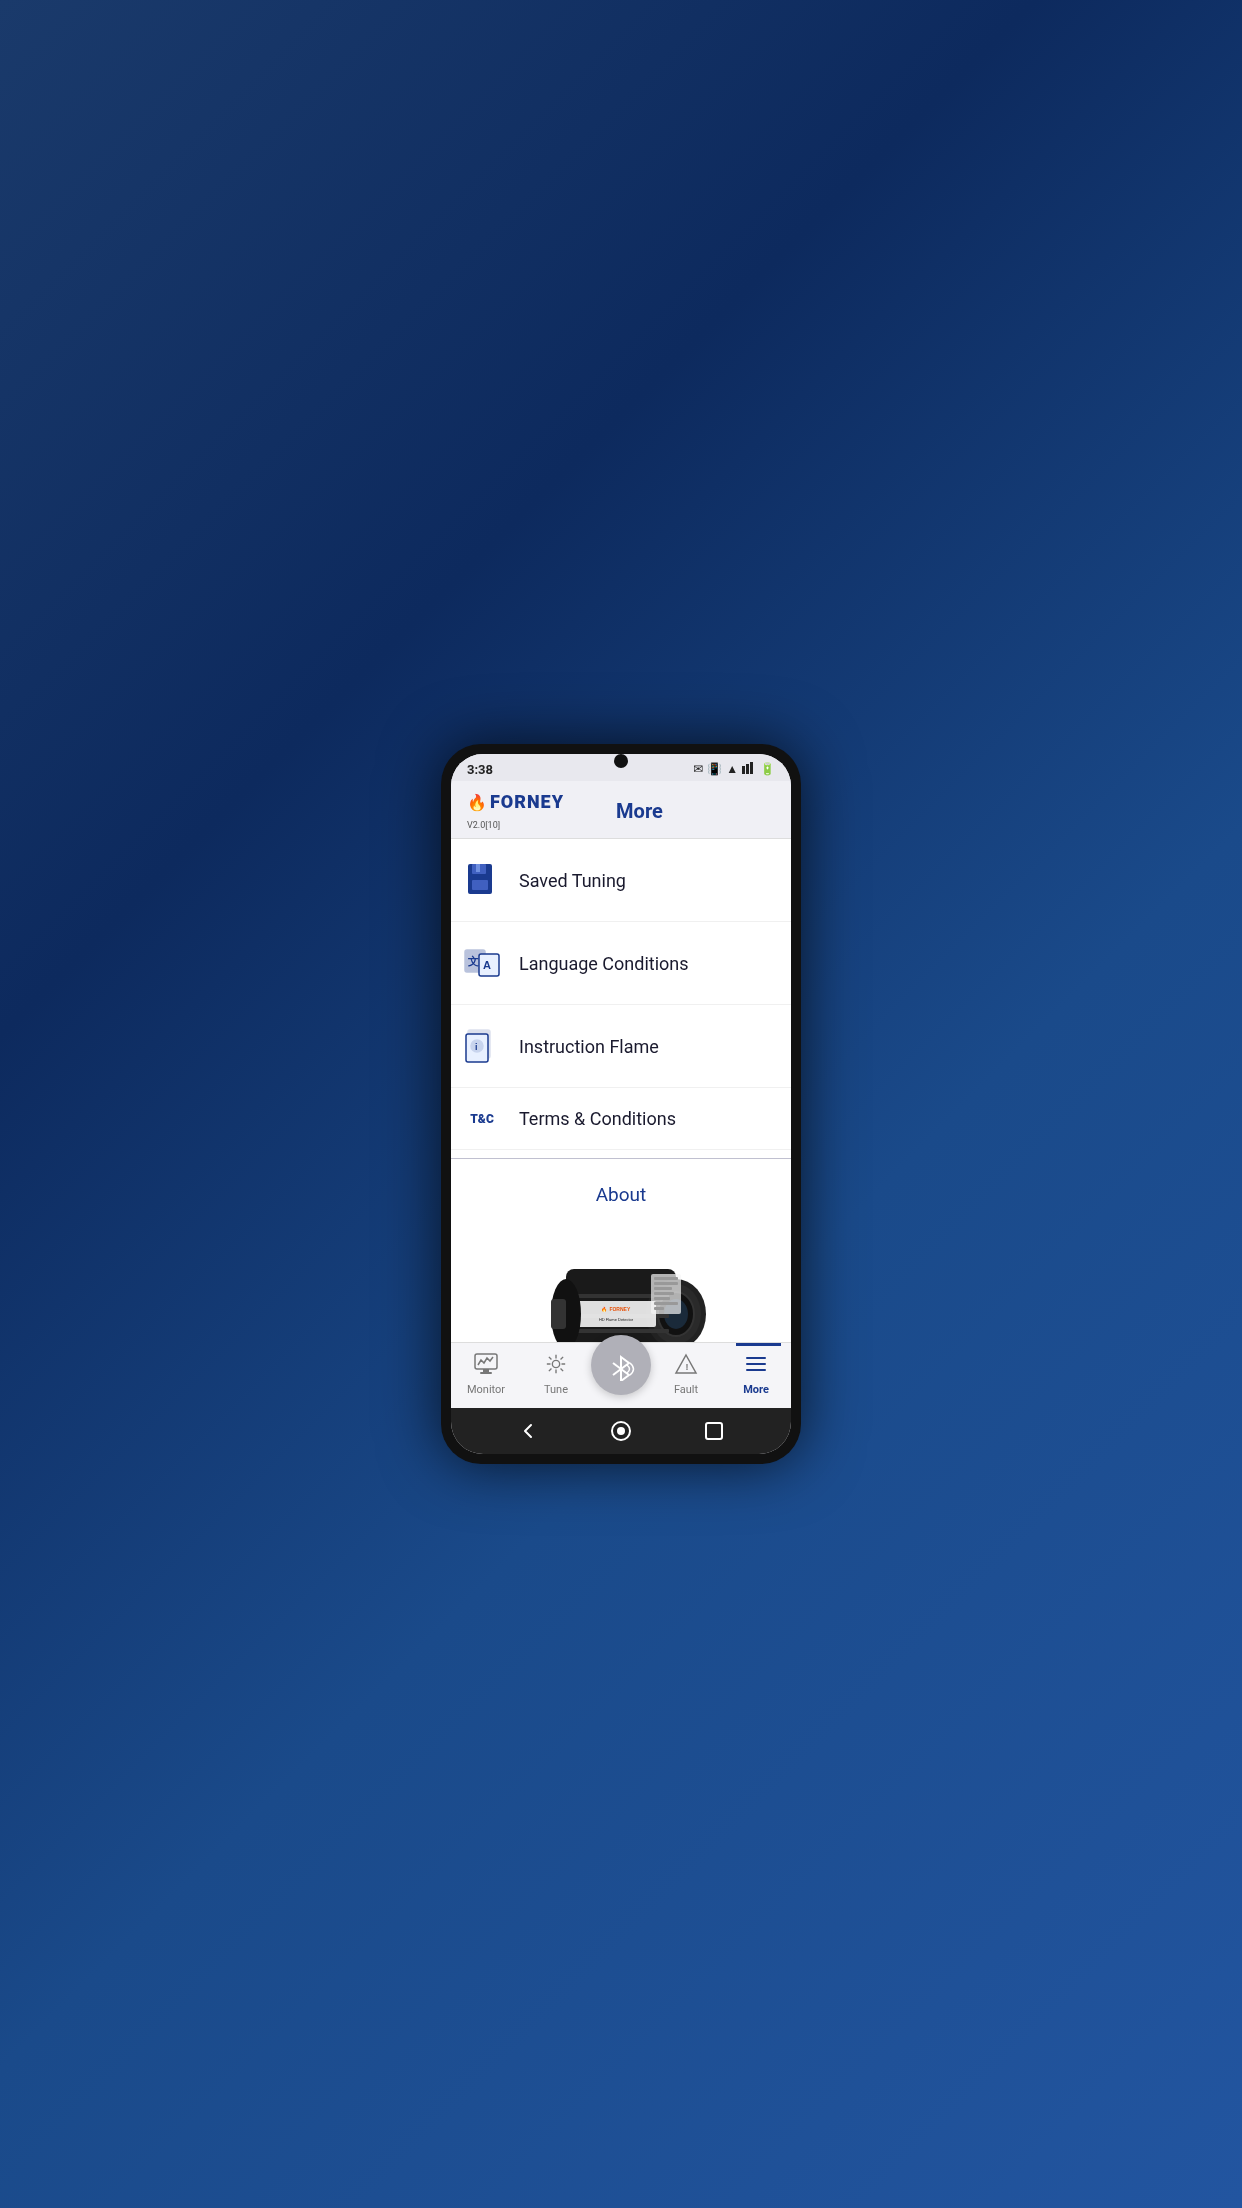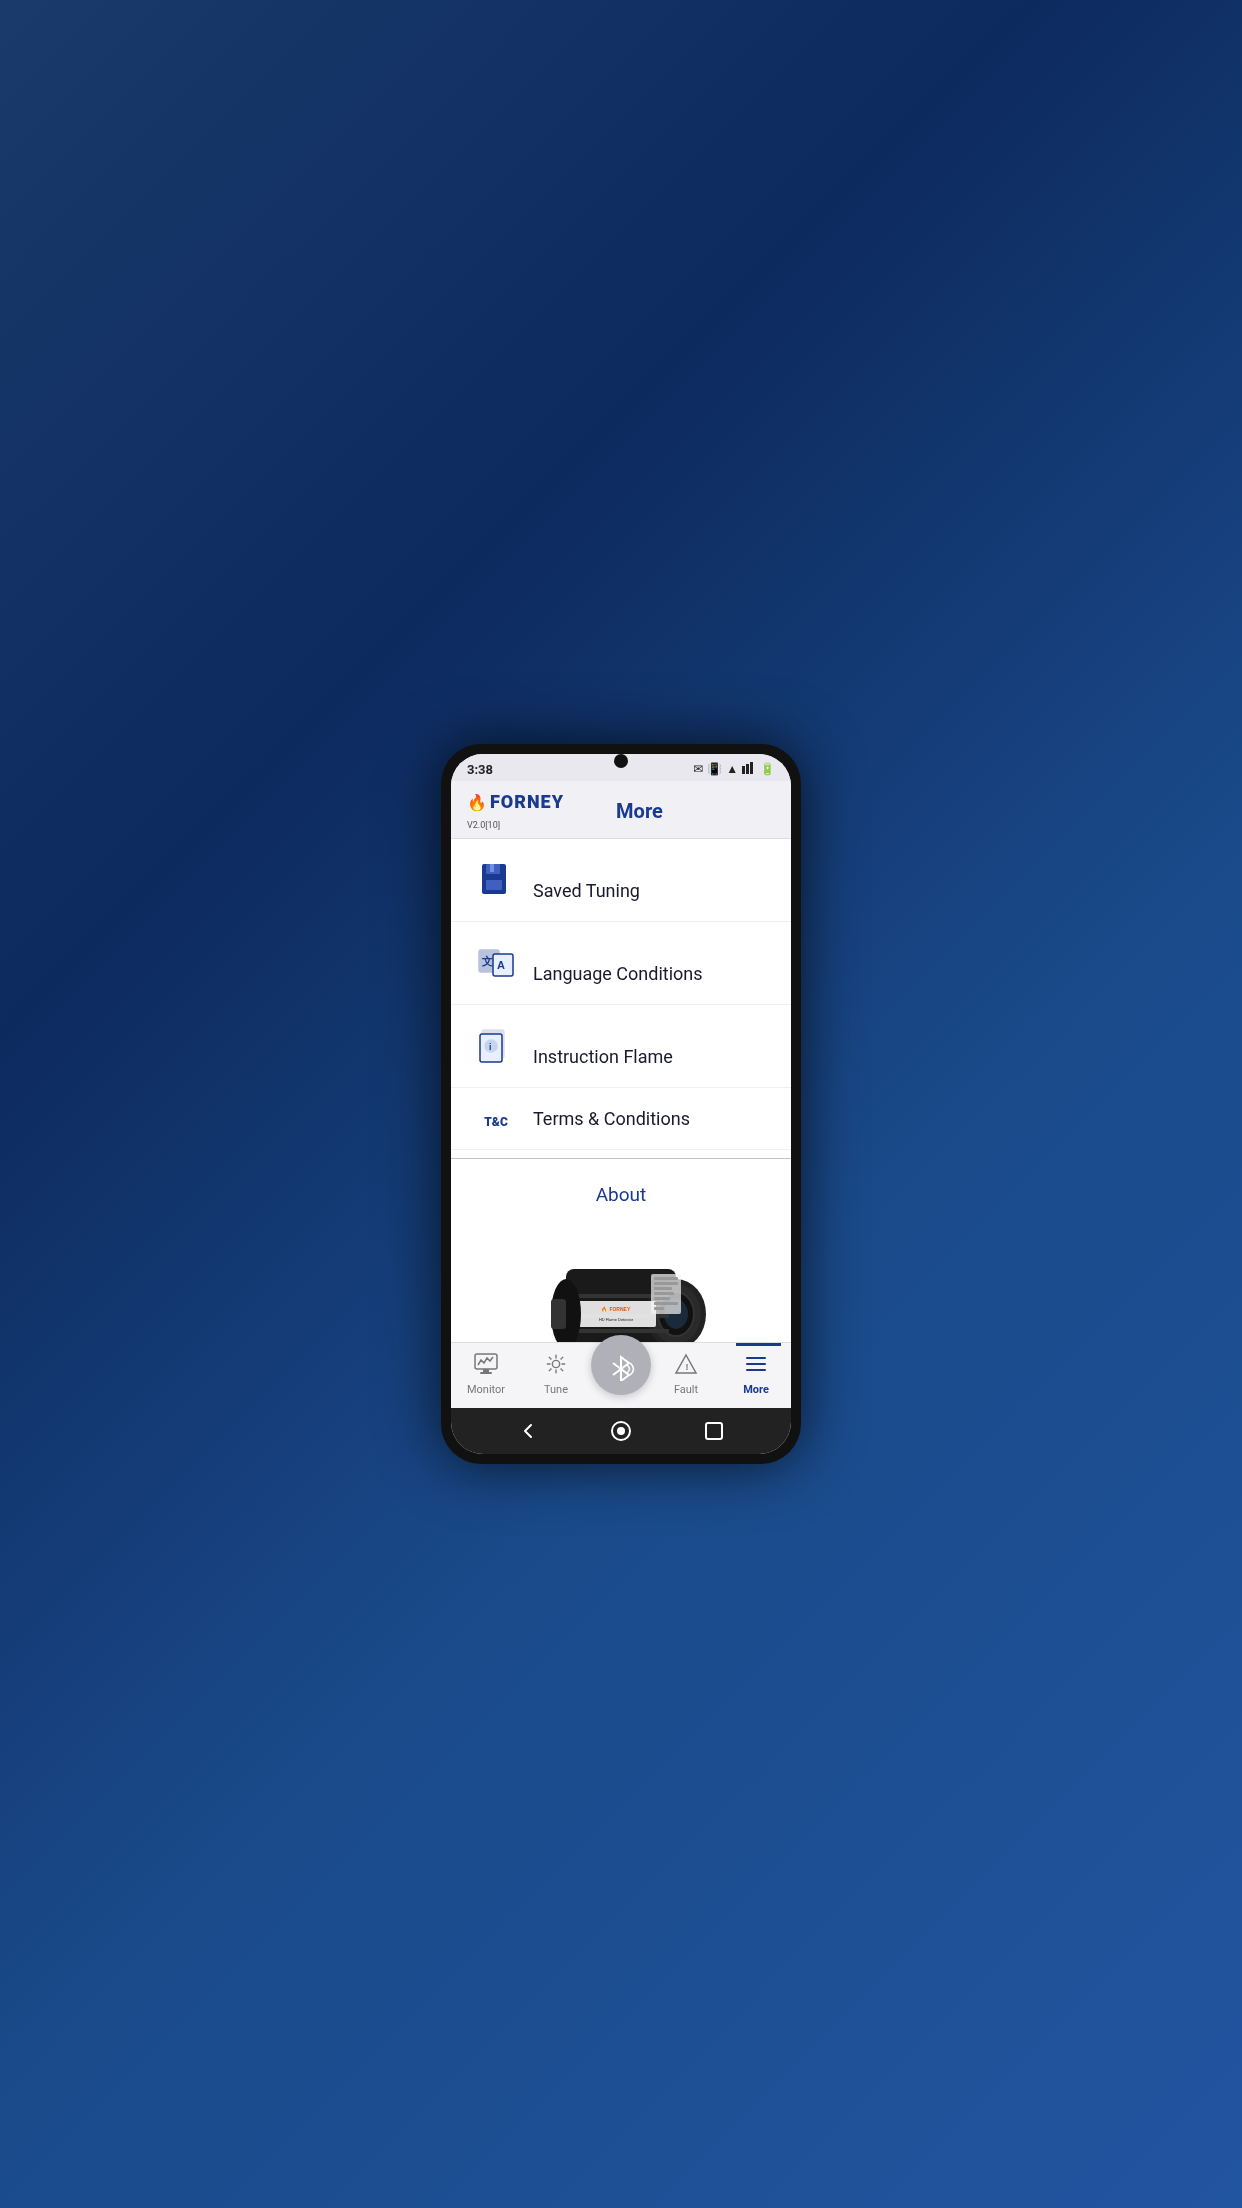--- a/index.html
+++ b/index.html
@@ -120,22 +120,22 @@
     
     .content-scroll {
       flex: 1;
       overflow-y: auto;
       background: #fff;
     }
 
     
     .menu-item {
       display: flex;
-      align-items: flex-end;
-      padding: 20px 24px;
+      align-items: center;
+      padding: 20px 10px;
       border-bottom: 1px solid #f0f0f0;
       cursor: pointer;
     }
 
     .menu-icon {
       width: 42px;
       height: 42px;
       display: flex;
       align-items: center;
       justify-content: center;

